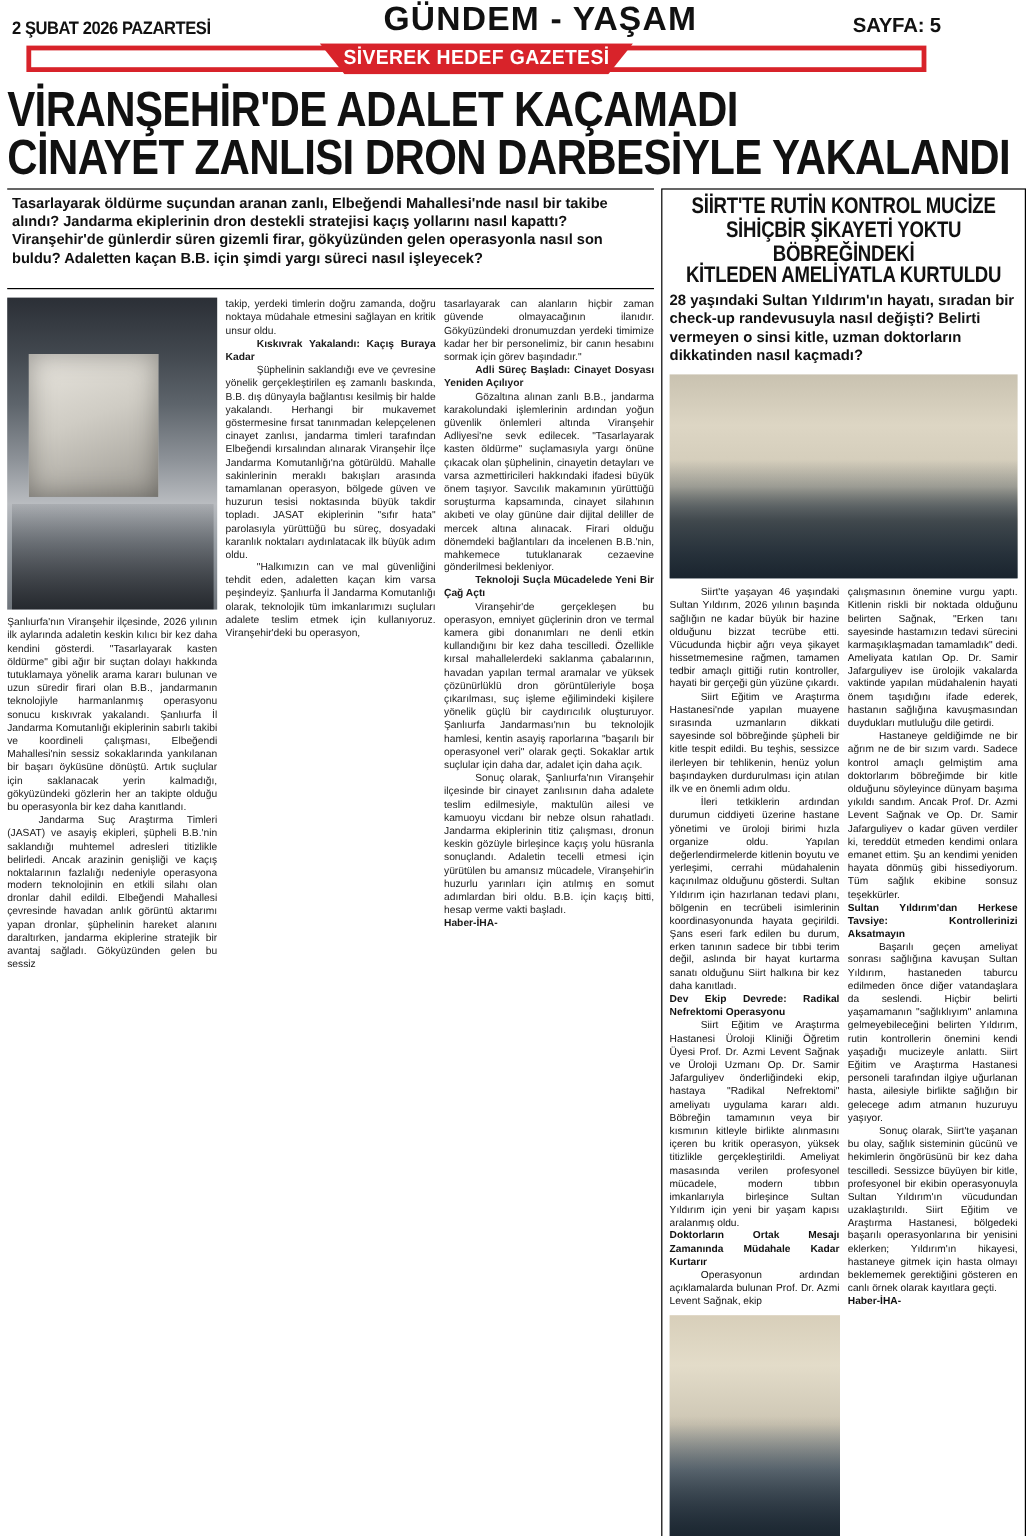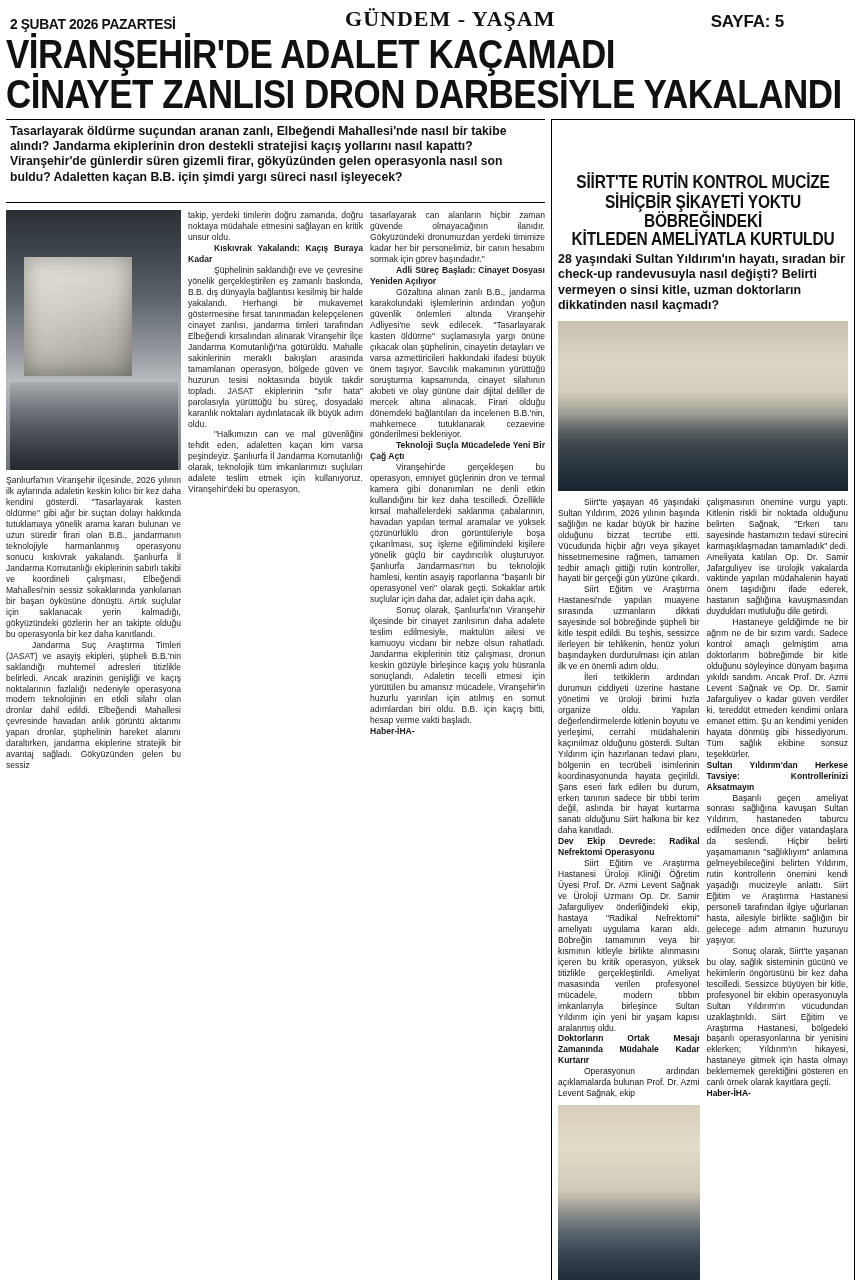--- a/index.html
+++ b/index.html
@@ -7,21 +7,21 @@
     width:862px;height:1280px;overflow:hidden;
     font-family:"Liberation Sans", sans-serif;
     color:#111;
     -webkit-font-smoothing:antialiased;
   }
   .page{position:relative;width:794px;height:1280px;box-sizing:border-box;padding:0 6px;}
 
   
   .masthead{display:flex;align-items:flex-end;justify-content:space-between;padding:4px 4px 0 4px;height:28px;}
   .mast-date{font-size:15px;font-weight:bold;letter-spacing:-0.4px;transform:scaleX(.92);transform-origin:left bottom;white-space:nowrap;}
-  .mast-center{font-size:22px;font-weight:bold;letter-spacing:1px;white-space:nowrap;font-family:Liberation Serif, serif;}
+  .mast-center{font-size:28px;font-weight:bold;letter-spacing:1px;white-space:nowrap;}
   .mast-page{font-size:17px;font-weight:bold;letter-spacing:-0.2px;white-space:nowrap;}
 
   .redbar-wrap{position:relative;height:34px;margin-top:4px;}
   .redbar{position:absolute;left:16px;right:16px;top:2px;height:22px;border:4px solid #d8232a;box-sizing:border-box;background:#fff;}
   .redtab{position:absolute;left:50%;transform:translateX(-50%);top:0px;background:#d8232a;color:#fff;
           font-size:17px;font-weight:bold;padding:2px 14px 4px 14px;letter-spacing:0.3px;white-space:nowrap;
           clip-path:polygon(0 0,100% 0,92% 100%,8% 100%);}
   .redtab span{display:inline-block;transform:scaleX(.95);}
 
   
@@ -35,21 +35,21 @@
 
   
   .cols{display:flex;gap:6px;margin-top:10px;}
   .leftblock{width:540px;}
   .rightblock{width:304px;border:1.5px solid #000;padding:5px 6px 4px 6px;box-sizing:border-box;}
 
   .lead{
     font-size:12.2px;font-weight:bold;line-height:1.26;text-align:left;
     border-top:1.5px solid #000;border-bottom:1.5px solid #000;padding:4px 2px 17px 4px;
   }
-  .sub-headline{text-align:center;font-weight:bold;line-height:1.02;letter-spacing:-0.2px;margin-top:47px;}
+  .sub-headline{text-align:center;font-weight:bold;line-height:1.02;letter-spacing:-0.2px;}
   .sub-headline div{font-size:15.5px;transform:scaleY(1.22);transform-origin:center top;margin-bottom:5px;}
   .rlead{font-size:12.4px;font-weight:bold;line-height:1.25;margin-top:7px;}
 
   .triad{display:flex;gap:7px;margin-top:7px;}
   .tcol{width:175px;}
   .body{font-size:8.55px;line-height:1.285;text-align:justify;color:#1a1a1a;}
   .body p{margin:0;text-indent:26px;}
   .body p.noind{text-indent:0;}
   .sh{font-weight:bold;text-indent:0;margin:0;}
 
@@ -80,20 +80,26 @@
 <body>
 
 <div class="page">
 
   <div class="masthead">
     <div class="mast-date">2 ŞUBAT 2026 PAZARTESİ</div>
     <div class="mast-center">GÜNDEM - YAŞAM</div>
     <div class="mast-page">SAYFA: 5</div>
   </div>
 
+  <div class="redbar-wrap">
+    <div class="redbar"></div>
+    <div class="redtab">
+      <span>SİVEREK HEDEF GAZETESİ</span>
+    </div>
+  </div>
 
   <div class="mainhead">
     <div class="l1">VİRANŞEHİR'DE ADALET KAÇAMADI</div>
     <div class="l2">CİNAYET ZANLISI DRON DARBESİYLE YAKALANDI</div>
   </div>
 
   <div class="cols">
 
     <div class="leftblock">
       <div class="lead">Tasarlayarak öldürme suçundan aranan zanlı, Elbeğendi Mahallesi'nde nasıl bir takibe alındı? Jandarma ekiplerinin dron destekli stratejisi kaçış yollarını nasıl kapattı? Viranşehir'de günlerdir süren gizemli firar, gökyüzünden gelen operasyonla nasıl son buldu? Adaletten kaçan B.B. için şimdi yargı süreci nasıl işleyecek?</div>

